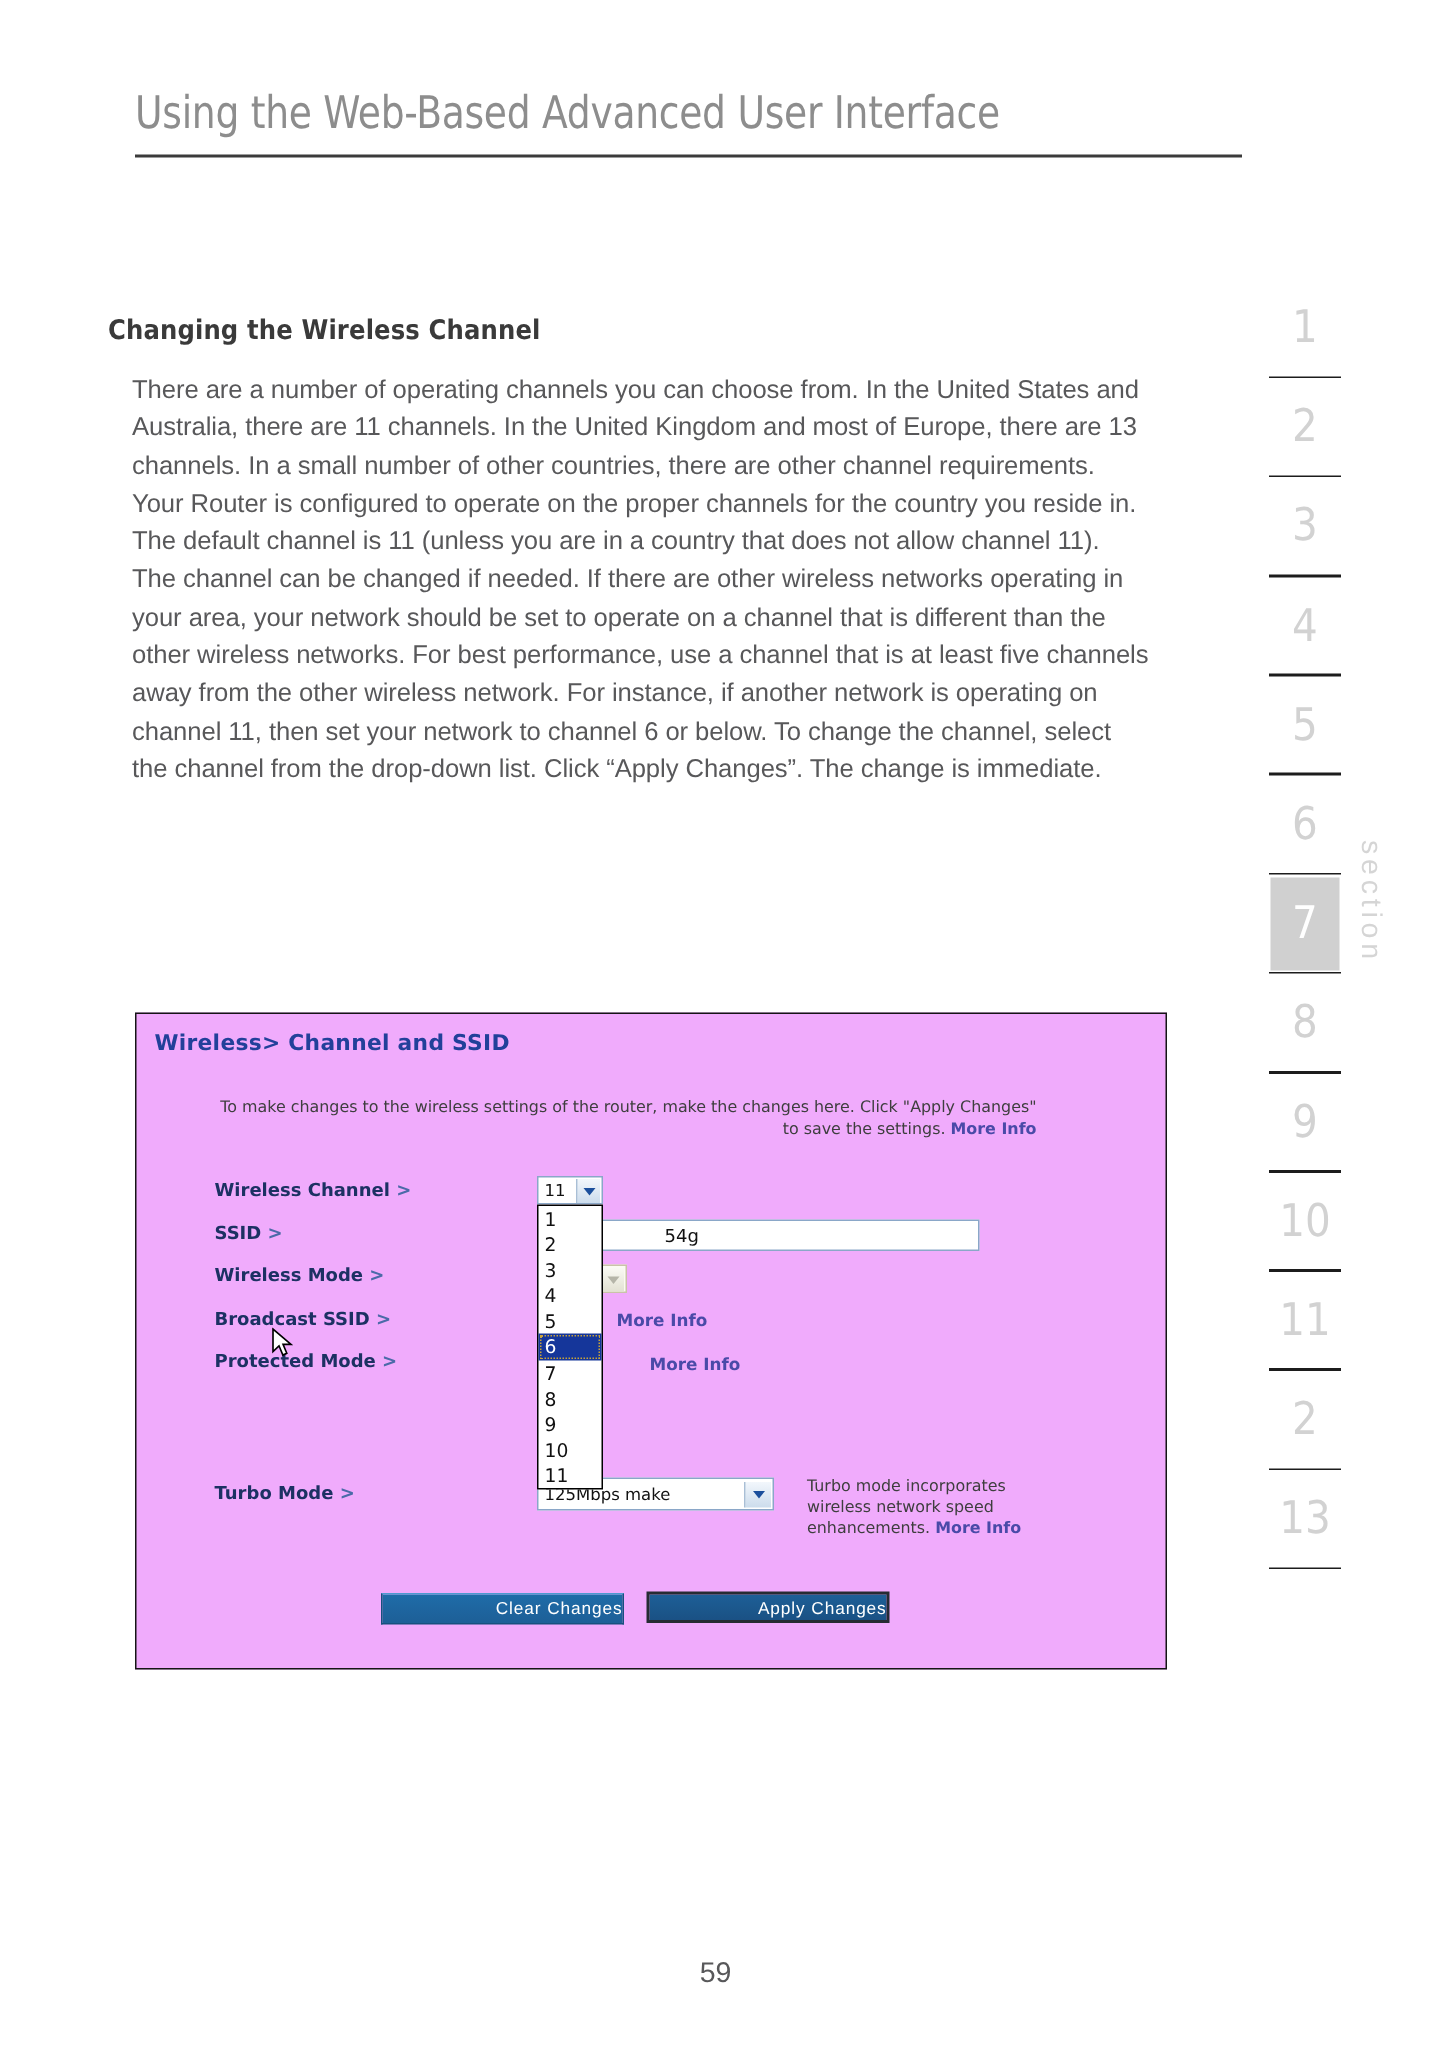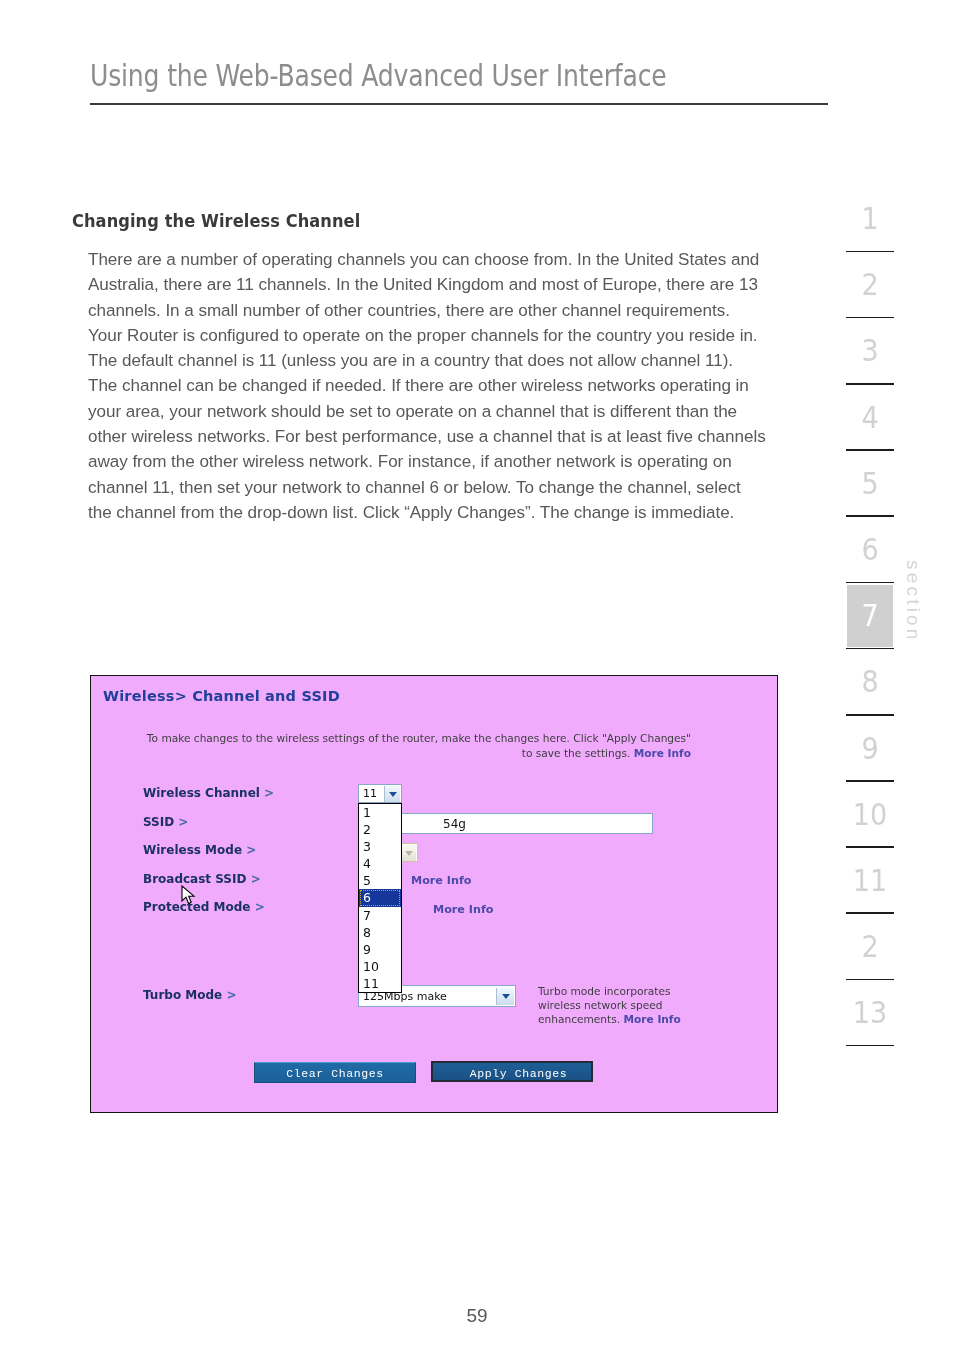--- a/index.html
+++ b/index.html
@@ -255,23 +255,23 @@
   }
 
   
   .btnrow { position: absolute; left: 163px; top: 385px; }
   .btn {
     display: inline-block;
     width: 162px; height: 21px;
     font-size: 11.5px;
     letter-spacing: 0.6px;
     color: #ffffff;
-    text-align: center;
+    text-align: right;
     line-height: 21px;
-    font-family: Liberation Mono, monospace;
+    font-family: Liberation Sans, sans-serif;
   }
   .btn-clear {
     background: linear-gradient(#1f6ca8, #1d5f97);
     border: 1px solid #17507f;
     border-top: 1px solid #4d9ad0;
     margin-right: 10px;
   }
   .btn-apply {
     background: linear-gradient(#1d5f97, #1a5184);
     border: 2px solid #262b33;

